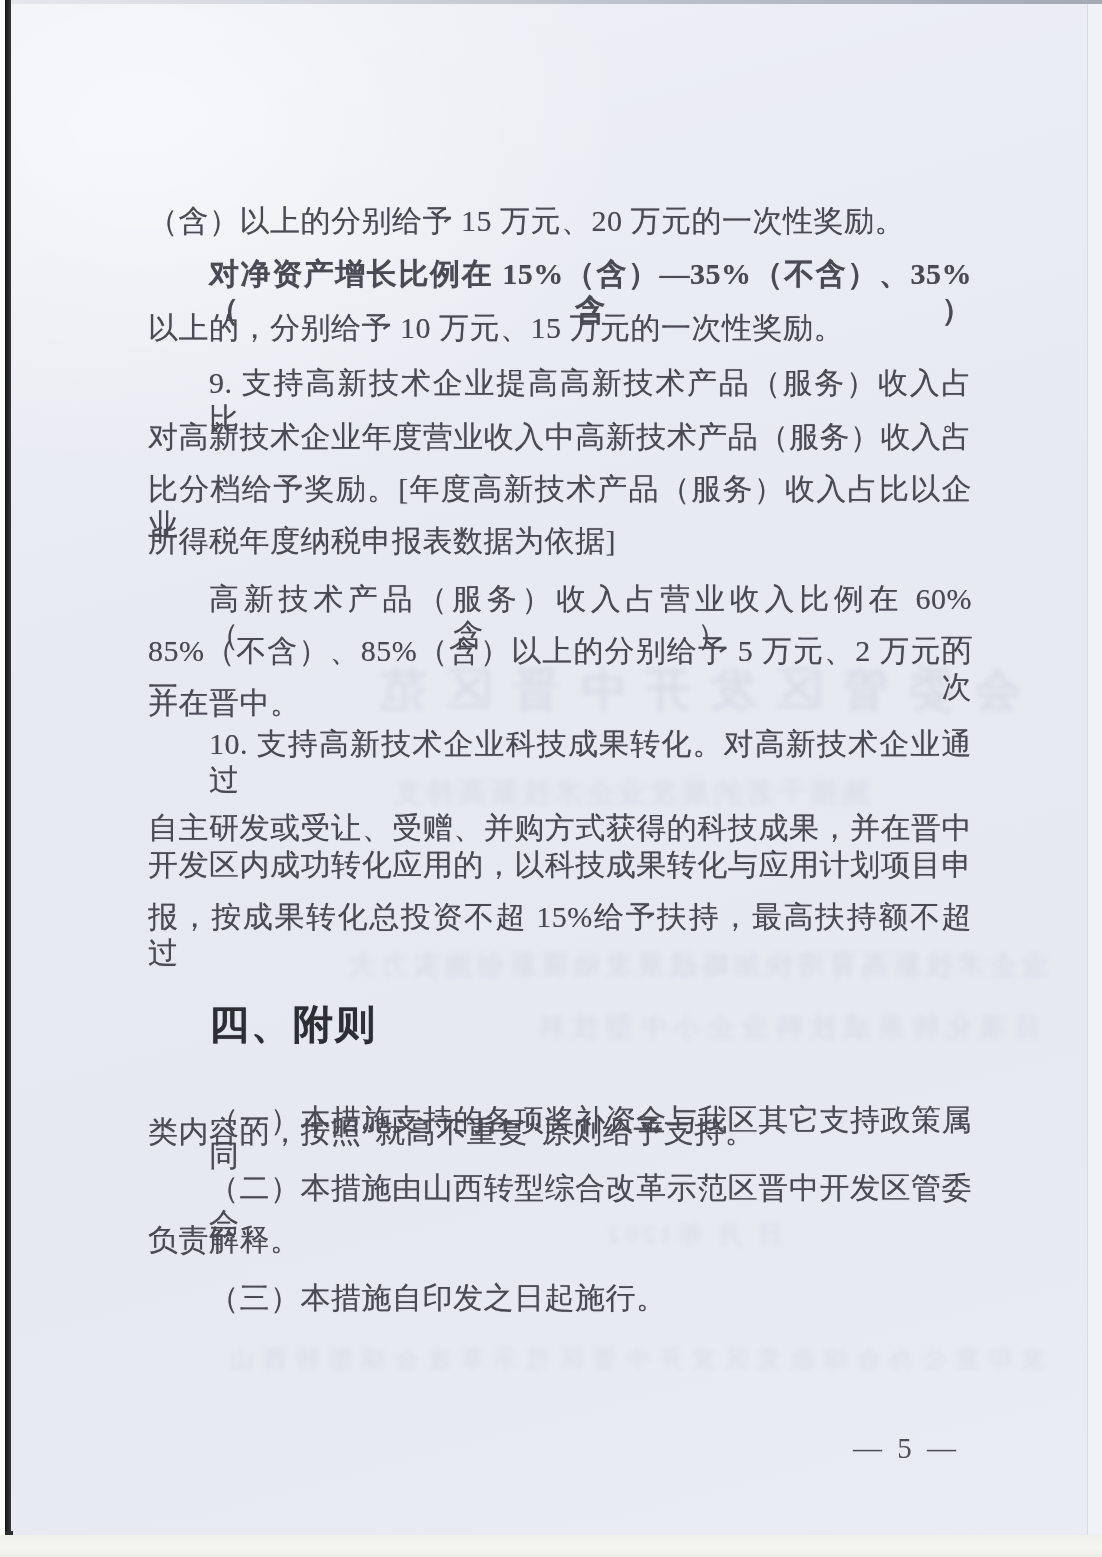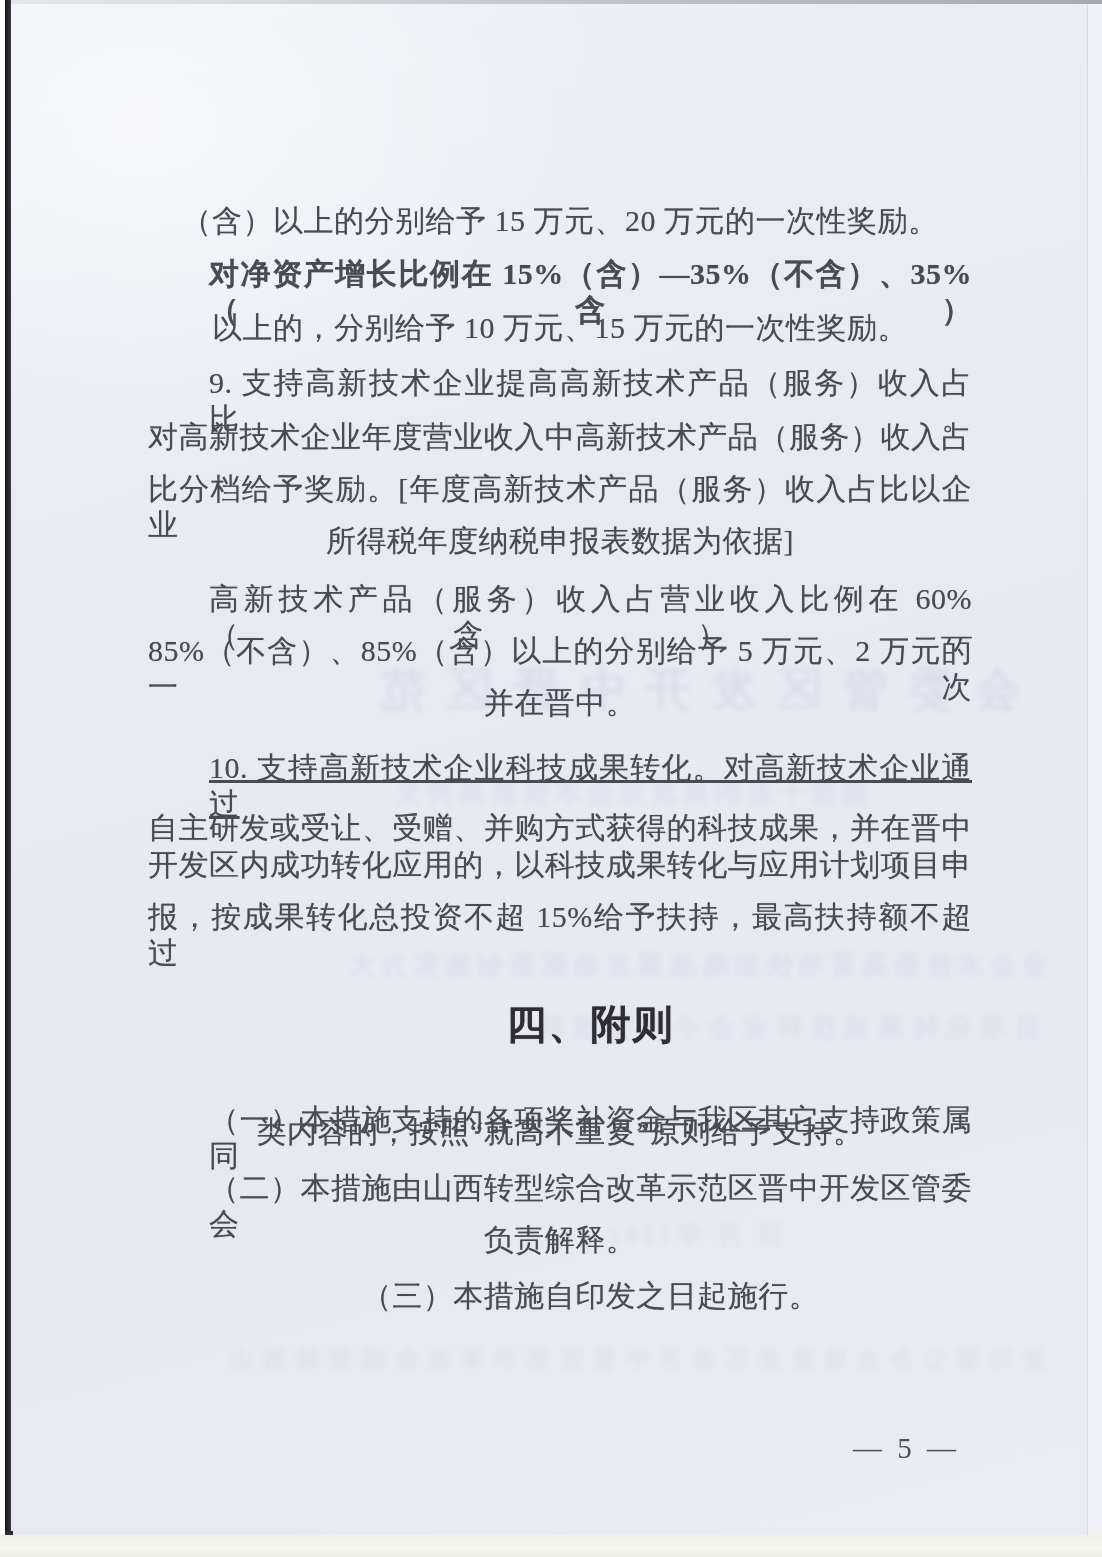--- a/index.html
+++ b/index.html
@@ -71,21 +71,20 @@
   .line {
     position: absolute;
     left: 148px;
     width: 824px;
     font-size: 30px;
     line-height: 36px;
     color: #4a4a54;
     letter-spacing: 0.5px;
     text-shadow: 0 0 0.7px rgba(74,74,84,0.55);
     white-space: nowrap;
-    text-align: center;
   }
   .line.justify {
     white-space: normal;
     text-align: justify;
     text-align-last: justify;
   }
   .line.indent { padding-left: 61px; }
   .line.bold {
     font-weight: 700;
     color: #2d2d33;
@@ -126,24 +125,24 @@
   <div class="line" style="top: 203px;">（含）以上的分别给予 15 万元、20 万元的一次性奖励。</div>
       <div class="line justify indent" style="top: 256px; font-weight: bold;">对净资产增长比例在 15%（含）—35%（不含）、35%（含）</div>
       <div class="line" style="top: 310px;">以上的，分别给予 10 万元、15 万元的一次性奖励。</div>
       <div class="line justify indent" style="top: 365px;">9. 支持高新技术企业提高高新技术产品（服务）收入占比。</div>
       <div class="line justify" style="top: 419px;">对高新技术企业年度营业收入中高新技术产品（服务）收入占</div>
       <div class="line justify" style="top: 471px;">比分档给予奖励。[年度高新技术产品（服务）收入占比以企业</div>
       <div class="line" style="top: 523px;">所得税年度纳税申报表数据为依据]</div>
       <div class="line justify indent" style="top: 581px;">高新技术产品（服务）收入占营业收入比例在 60%（含）—</div>
       <div class="line justify" style="top: 633px;">85%（不含）、85%（含）以上的分别给予 5 万元、2 万元的一次</div>
       <div class="line" style="top: 685px;">并在晋中。</div>
-      <div class="line justify indent" style="top: 750px; text-decoration: underline;">10. 支持高新技术企业科技成果转化。对高新技术企业通过</div>
+      <div class="line justify indent" style="top: 726px;">10. 支持高新技术企业科技成果转化。对高新技术企业通过</div>
       <div class="line justify" style="top: 795px; margin-top: 15px;">自主研发或受让、受赠、并购方式获得的科技成果，并在晋中</div>
       <div class="line justify" style="top: 847px;">开发区内成功转化应用的，以科技成果转化与应用计划项目申</div>
       <div class="line justify" style="top: 899px;">报，按成果转化总投资不超 15%给予扶持，最高扶持额不超过</div>
       <div class="line indent bold" style="top: 1007px;">四、附则</div>
       <div class="line justify indent" style="top: 1062px; margin-top: 40px;">（一）本措施支持的各项奖补资金与我区其它支持政策属同</div>
       <div class="line" style="top: 1114px;">类内容的，按照“就高不重复”原则给予支持。</div>
       <div class="line justify indent" style="top: 1170px;">（二）本措施由山西转型综合改革示范区晋中开发区管委会</div>
       <div class="line" style="top: 1222px;">负责解释。</div>
-      <div class="line indent" style="top: 1280px; font-family: Liberation Mono, monospace;">（三）本措施自印发之日起施行。</div>
+      <div class="line indent" style="top: 1280px;">（三）本措施自印发之日起施行。</div>
     </div>
 </div>
 
 </body></html>

